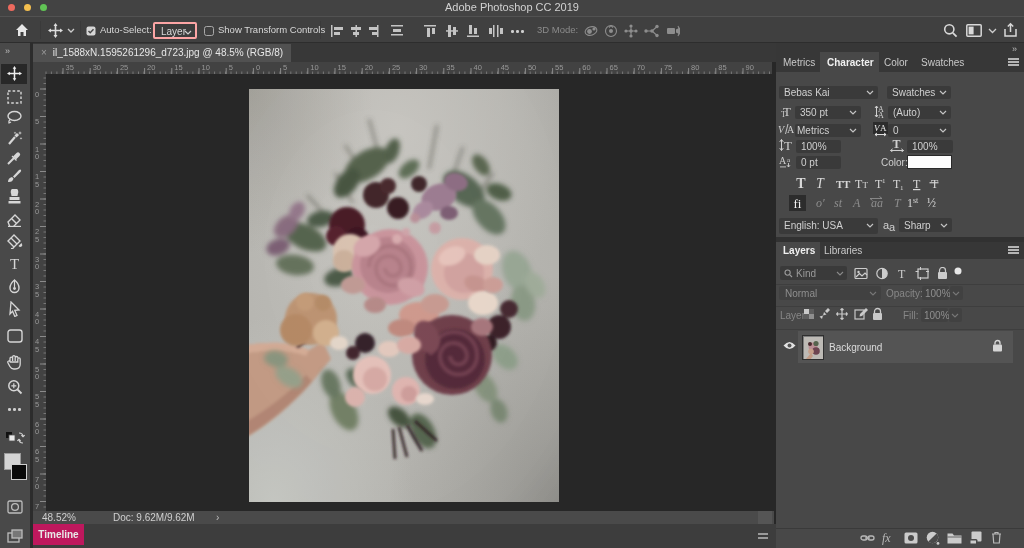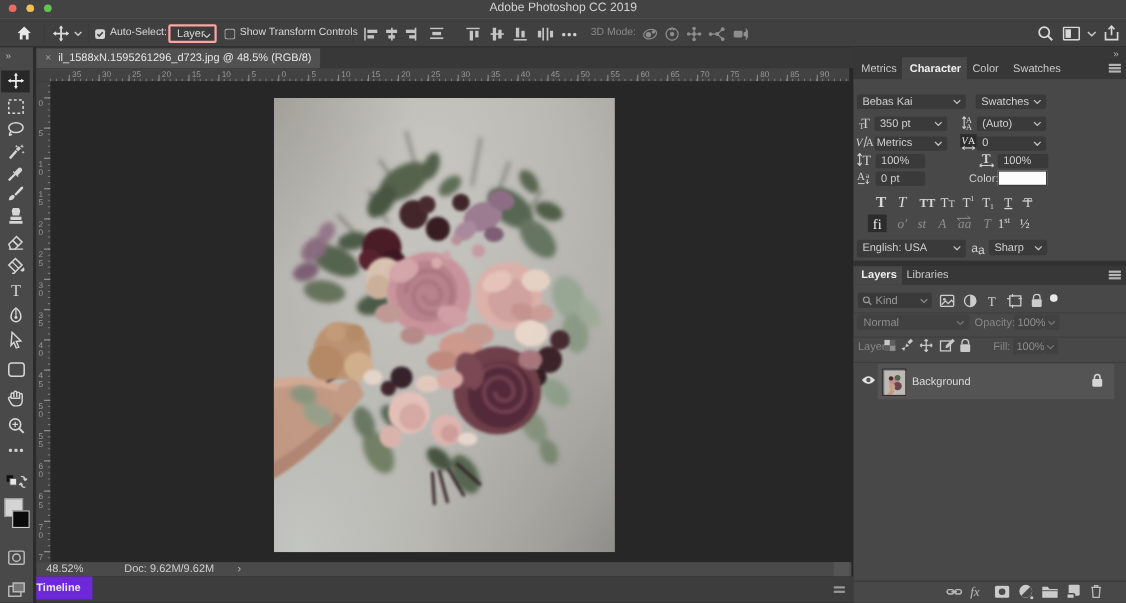--- a/index.html
+++ b/index.html
@@ -25,21 +25,21 @@
 #doctab { position:absolute; left:0; top:1px; width:258px; height:18px; background:#515151; color:#e6e6e6; font-size:10px; line-height:18px; }
 
 #hruler { left:33px; top:62px; width:739px; height:12px; background:#424242; }
 #vruler { left:33px; top:74px; width:13px; height:437px; background:#424242; }
 
 #canvas { left:46px; top:74px; width:726px; height:437px; background:#272727; }
 #photo { position:absolute; left:203px; top:15px; width:310px; height:413px; }
 
 #statusbar { left:33px; top:511px; width:741px; height:13px; background:#4a4a4a; font-size:10px; color:#cfcfcf; }
 #timeline { left:33px; top:524px; width:743px; height:24px; background:#3d3d3d; }
-#tltab { position:absolute; left:0px; top:0px; width:51px; height:21px; background:#6d28d9; color:#e8e8e8; font-size:10px; font-weight:bold; line-height:21px; text-align:left; }
+#tltab { position:absolute; left:0px; top:0px; width:51px; height:21px; background:#be185d; color:#e8e8e8; font-size:10px; font-weight:bold; line-height:21px; text-align:center; }
 
 #rpanel { left:776px; top:43px; width:248px; height:505px; background:#474747; }
 .ptab { position:absolute; font-size:10px; color:#c9c9c9; }
 .ptab.on { color:#f0f0f0; font-weight:bold; }
 .fld { position:absolute; background:#3a3a3a; border-radius:2px; font-size:10px; color:#d0d0d0; }
 .lbl { position:absolute; font-size:10px; color:#cfcfcf; }
 .dis { color:#878787; }
 svg { display:block; }
 </style>
 </head>

